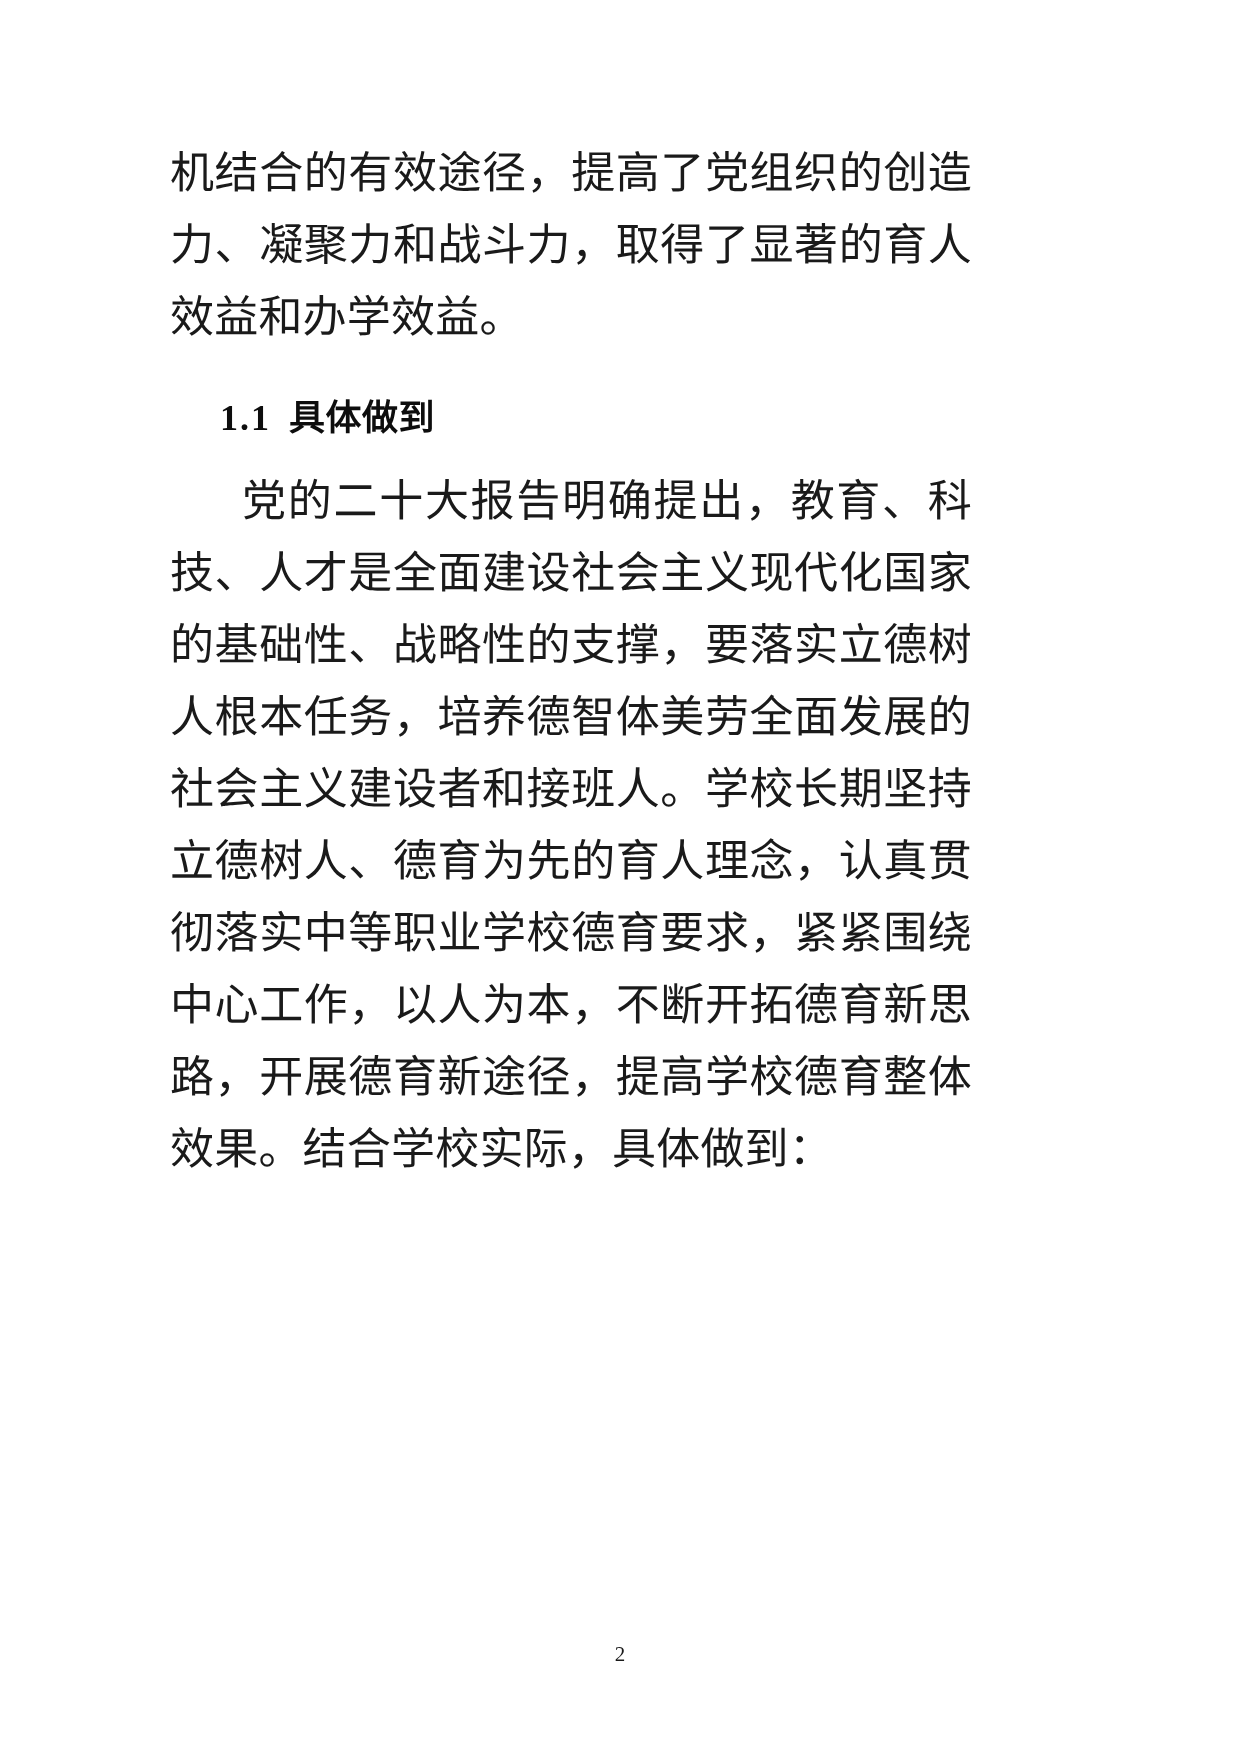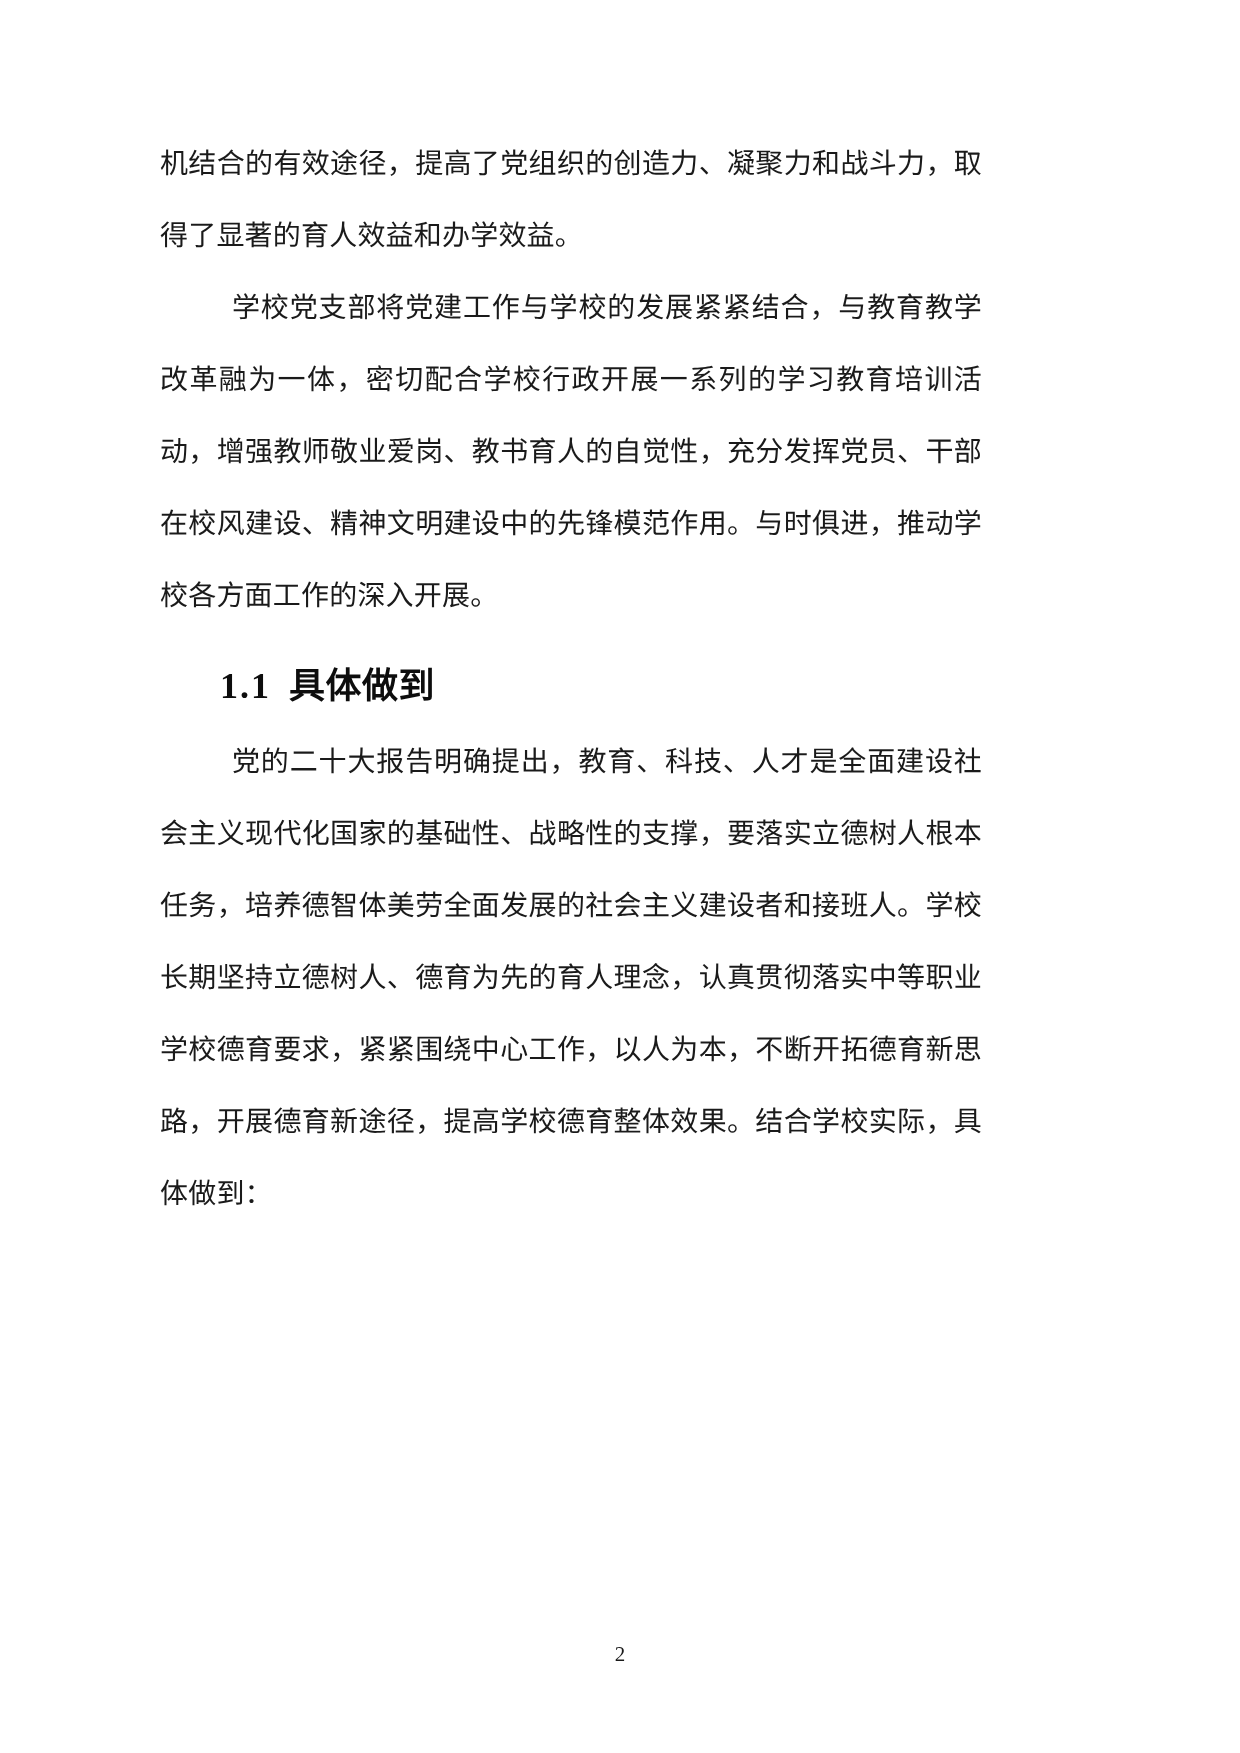--- a/index.html
+++ b/index.html
@@ -17,27 +17,27 @@
     overflow: hidden;
   }
   .content {
     position: absolute;
     left: 160px;
     top: 128px;
     width: 822px;
   }
   .para {
     font-family: "Liberation Serif", "DejaVu Serif", serif;
-    font-size: 28px;
+    font-size: 44px;
     line-height: 72px;
     color: #1a1a1a;
     text-align: justify;
     text-justify: inter-character;
     text-indent: 0;
-    margin: 0;
+    margin: 10px;
     letter-spacing: 0.2px;
     word-break: break-all;
   }
   .para.indent {
     text-indent: 72px;
   }
   .heading2 {
     font-family: "Liberation Serif", "DejaVu Serif", serif;
     font-weight: bold;
     font-size: 36px;
@@ -70,21 +70,20 @@
 </style>
 </head>
 <body>
 
 <div class="page">
   <div class="content">
 
     <p class="para">机结合的有效途径，提高了党组织的创造力、凝聚力和战斗力，取得了显著的育人效益和办学效益。</p>
 
 
-    <p class="para indent">学校党支部将党建工作与学校的发展紧紧结合，与教育教学改革融为一体，密切配合学校行政开展一系列的学习教育培训活动，增强教师敬业爱岗、教书育人的自觉性，充分发挥党员、干部在校风建设、精神文明建设中的先锋模范作用。与时俱进，推动学校各方面工作的深入开展。</p>
 
     <div class="spacer-sm"></div>
 
     <h2 class="heading2">
       <span class="num">1.1</span><span class="gap"></span><span>具体做到</span>
     </h2>
 
     <p class="para indent">党的二十大报告明确提出，教育、科技、人才是全面建设社会主义现代化国家的基础性、战略性的支撑，要落实立德树人根本任务，培养德智体美劳全面发展的社会主义建设者和接班人。学校长期坚持立德树人、德育为先的育人理念，认真贯彻落实中等职业学校德育要求，紧紧围绕中心工作，以人为本，不断开拓德育新思路，开展德育新途径，提高学校德育整体效果。结合学校实际，具体做到：</p>
 
   </div>

